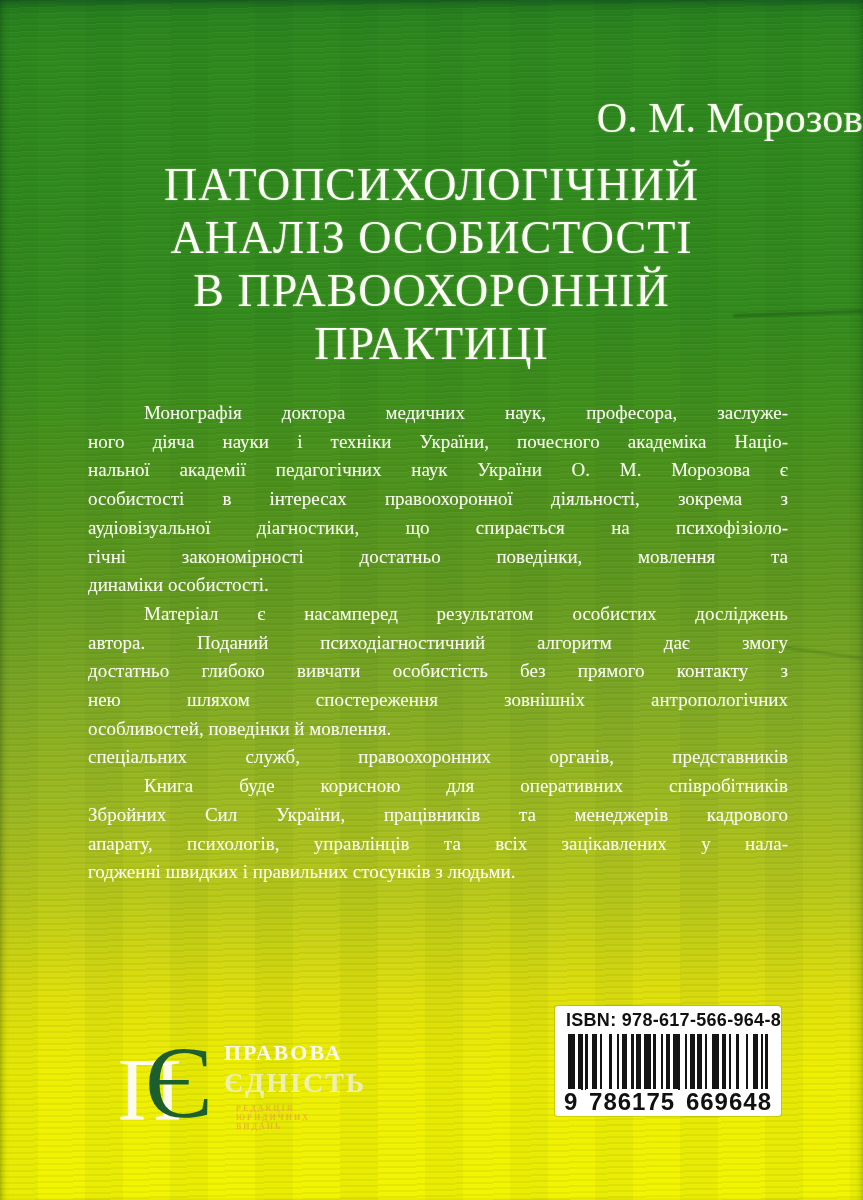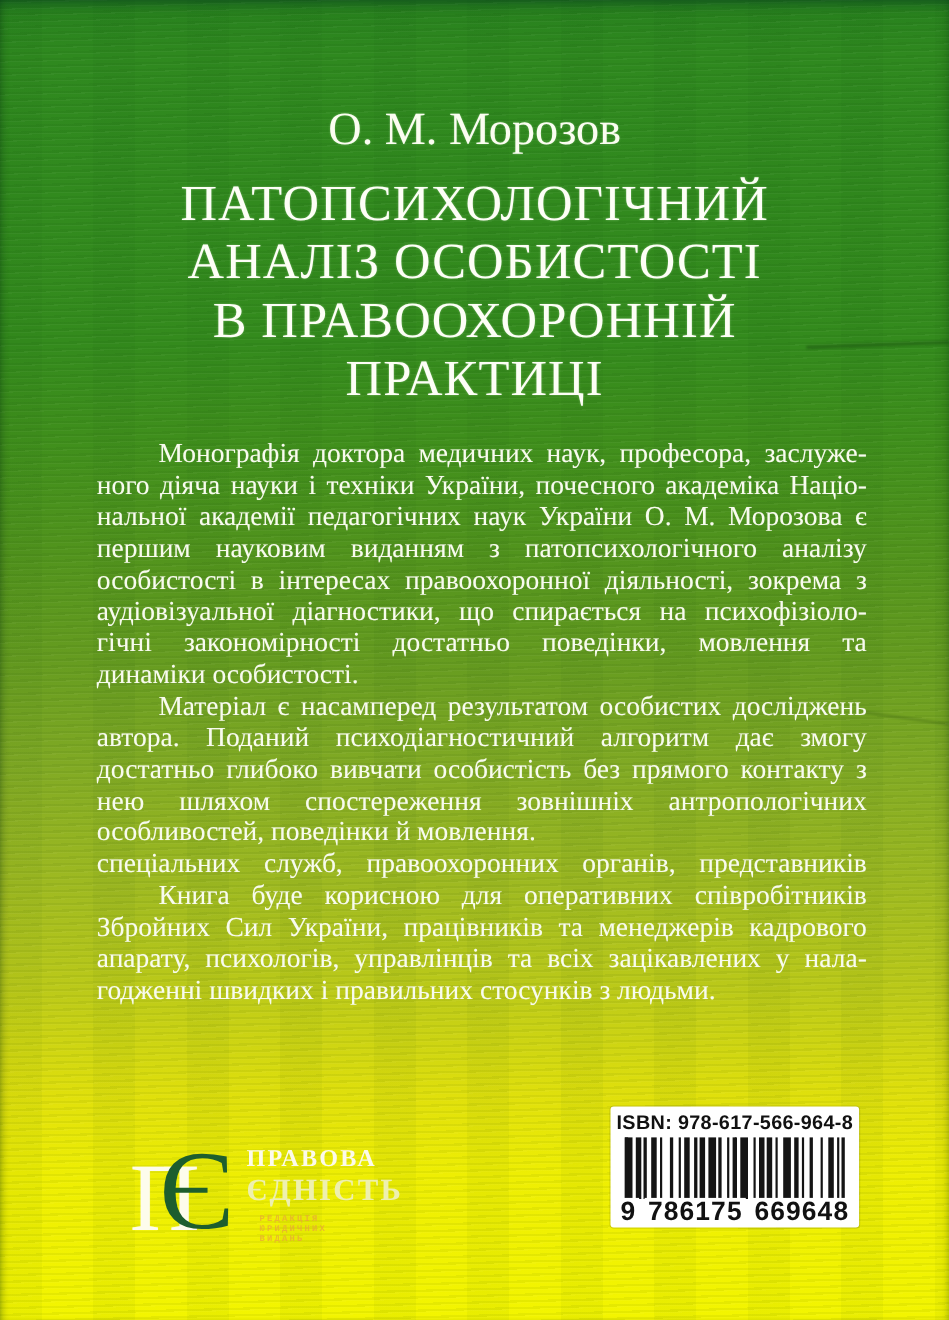--- a/index.html
+++ b/index.html
@@ -21,55 +21,55 @@
     content:'';position:absolute;inset:0;pointer-events:none;
     box-shadow: inset 0 7px 12px -5px rgba(0,45,35,.55),
                 inset 5px 0 9px -6px rgba(0,40,0,.45),
                 inset -4px 0 8px -6px rgba(0,40,0,.35);
   }
   .streak{position:absolute;pointer-events:none;background:rgba(8,40,6,.32);filter:blur(1px);}
   .streak.s1{right:0;top:312px;width:130px;height:3px;transform:rotate(-2deg);}
   .streak.s2{right:0;top:652px;width:78px;height:2px;transform:rotate(8deg);opacity:.7;}
 
   .author{
-    position:absolute;top:94px;left:0;width:100%;text-align:center;
+    position:absolute;top:94px;left:0;width:100%;text-align:right;
     font-size:42px;color:#fbfdf1;text-shadow:0 0 2px rgba(220,255,210,.35);
   }
   .title{
     position:absolute;top:158px;left:0;width:100%;margin:0;text-align:center;
     font-size:46px;line-height:53px;font-weight:normal;letter-spacing:1px;
     color:#fdfef6;text-shadow:0 0 2px rgba(225,255,215,.4);
   }
   .title span{display:block;}
 
   .annotation{
     position:absolute;top:399px;left:88px;width:700px;
-    font-size:25px;line-height:28.7px;color:#f8fbee;
+    font-size:19px;line-height:28.7px;color:#f8fbee;
     text-shadow:0 0 1px rgba(255,255,255,.3);
   }
   .bline{text-align:justify;text-align-last:justify;}
   .bline.indent{text-indent:56px;}
   .bline.lastline{text-align-last:left;}
 
   .publisher{position:absolute;left:118px;top:1034px;width:300px;height:115px;}
   .monogram{position:absolute;left:0;top:0;width:100px;height:110px;}
   .mono-p{position:absolute;left:0;top:12px;font-size:88px;line-height:1;color:#fdfcec;text-shadow:0 0 1px rgba(255,255,240,.5);}
   .mono-e{position:absolute;left:27px;top:-2px;font-size:102px;line-height:1;color:#1d5e2e;}
   .pubtext{position:absolute;left:106px;top:6px;width:180px;}
   .pub-name1{font-size:22px;font-weight:bold;letter-spacing:2px;color:#fcfaea;}
   .pub-name2{font-size:28px;font-weight:bold;letter-spacing:2px;color:#eef0ae;margin-top:1px;}
   .tagline{margin-top:5px;color:#e9a838;opacity:.75;filter:blur(.4px);}
-  .tagline div{font-family:Liberation Mono, monospace;font-size:8px;line-height:9px;font-weight:bold;letter-spacing:2px;padding-left:12px;}
+  .tagline div{font-family:Liberation Serif, serif;font-size:8px;line-height:9px;font-weight:bold;letter-spacing:2px;padding-left:12px;}
 
   .barcode-box{
     position:absolute;left:555px;top:1006px;width:226px;height:110px;
     background:#ffffff;border-radius:3px;box-shadow:0 0 0 1px rgba(0,0,0,.12);
     font-family:"Liberation Sans",sans-serif;color:#111;
   }
-  .isbn-label{text-align:center;font-size:18px;font-weight:bold;margin-top:4px;letter-spacing:.3px;}
+  .isbn-label{text-align:right;font-size:18px;font-weight:bold;margin-top:4px;letter-spacing:.3px;}
   .bars{position:absolute;left:13px;right:13px;top:28px;height:56px;display:flex;}
   .bars span{height:100%;}
   .guard{position:absolute;top:28px;width:3px;height:78px;background:#141414;}
   .guard.g1{left:13px;}
   .guard.g2{left:111px;}
   .guard.g3{right:13px;}
   .digits{
     position:absolute;left:6px;right:6px;bottom:1px;display:flex;
     justify-content:space-between;font-size:24px;font-weight:bold;letter-spacing:1px;
   }
@@ -89,21 +89,20 @@
     <span>ПАТОПСИХОЛОГІЧНИЙ</span>
     <span>АНАЛІЗ ОСОБИСТОСТІ</span>
     <span>В ПРАВООХОРОННІЙ</span>
     <span>ПРАКТИЦІ</span>
   </h1>
 
   <div class="annotation">
       <div class="bline indent">Монографія доктора медичних наук, професора, заслуже-</div>
       <div class="bline">ного діяча науки і техніки України, почесного академіка Націо-</div>
       <div class="bline">нальної академії педагогічних наук України О. М. Морозова є</div>
-      <div class="bline">першим науковим виданням з патопсихологічного аналізу</div>
       <div class="bline">особистості в інтересах правоохоронної діяльності, зокрема з</div>
       <div class="bline">аудіовізуальної діагностики, що спирається на психофізіоло-</div>
       <div class="bline">гічні закономірності достатньо поведінки, мовлення та</div>
       <div class="bline lastline">динаміки особистості.</div>
       <div class="bline indent">Матеріал є насамперед результатом особистих досліджень</div>
       <div class="bline">автора. Поданий психодіагностичний алгоритм дає змогу</div>
       <div class="bline">достатньо глибоко вивчати особистість без прямого контакту з</div>
       <div class="bline">нею шляхом спостереження зовнішніх антропологічних</div>
       <div class="bline lastline">особливостей, поведінки й мовлення.</div>
       <div class="bline">спеціальних служб, правоохоронних органів, представників</div>

